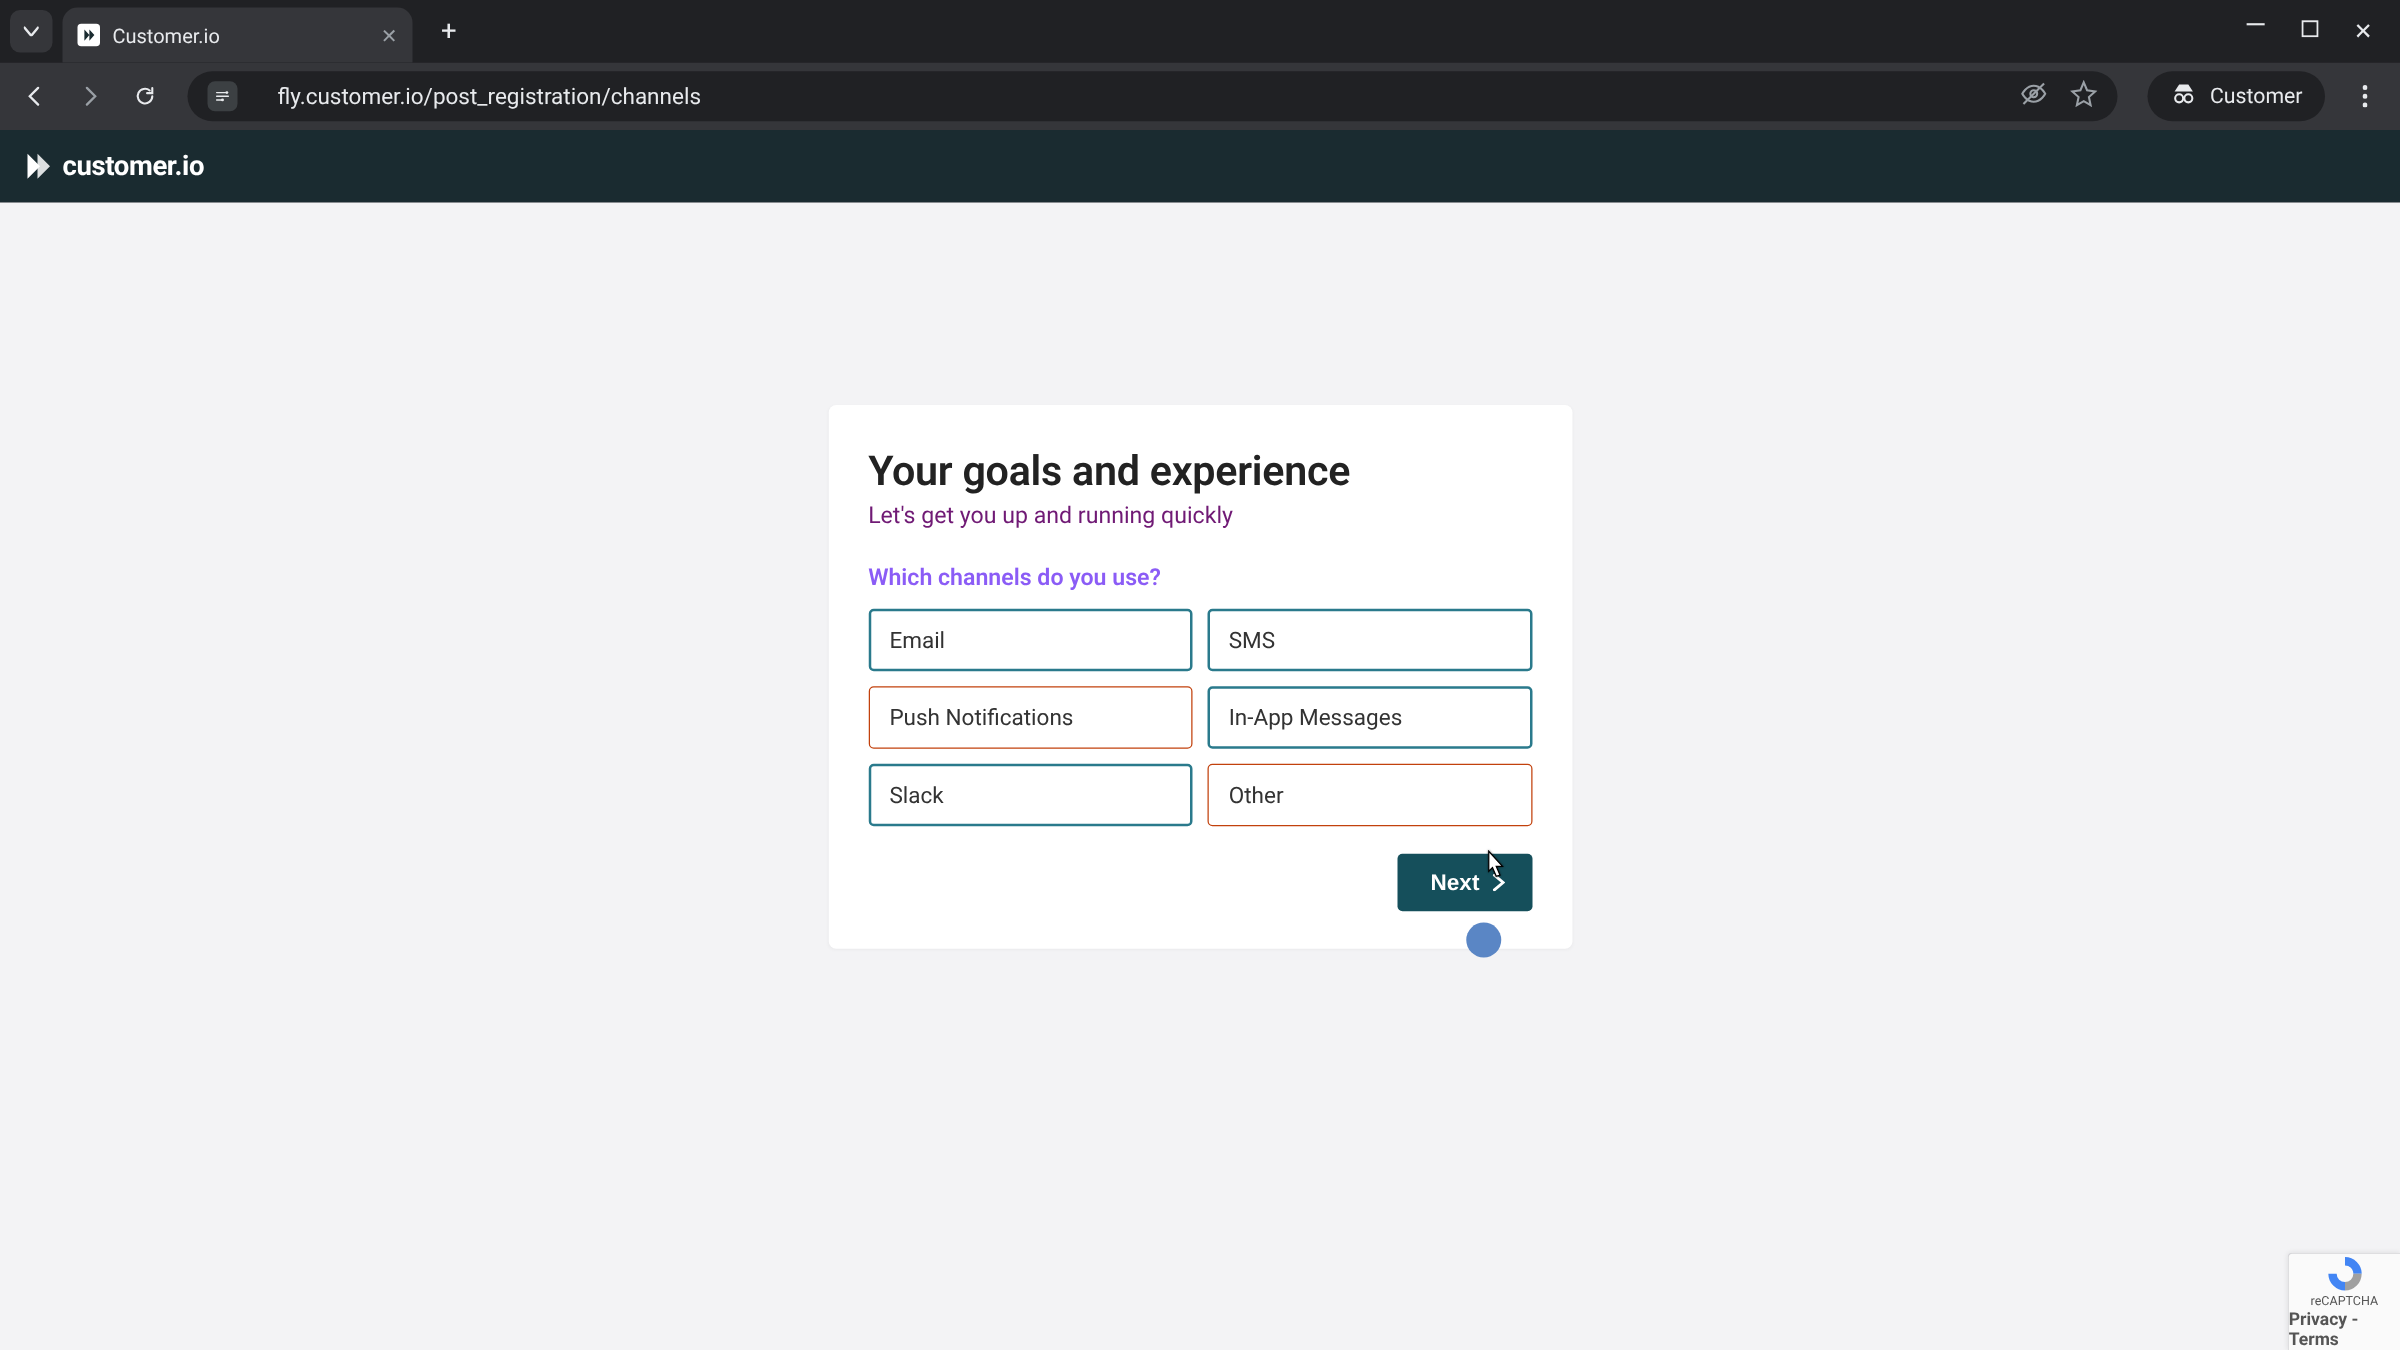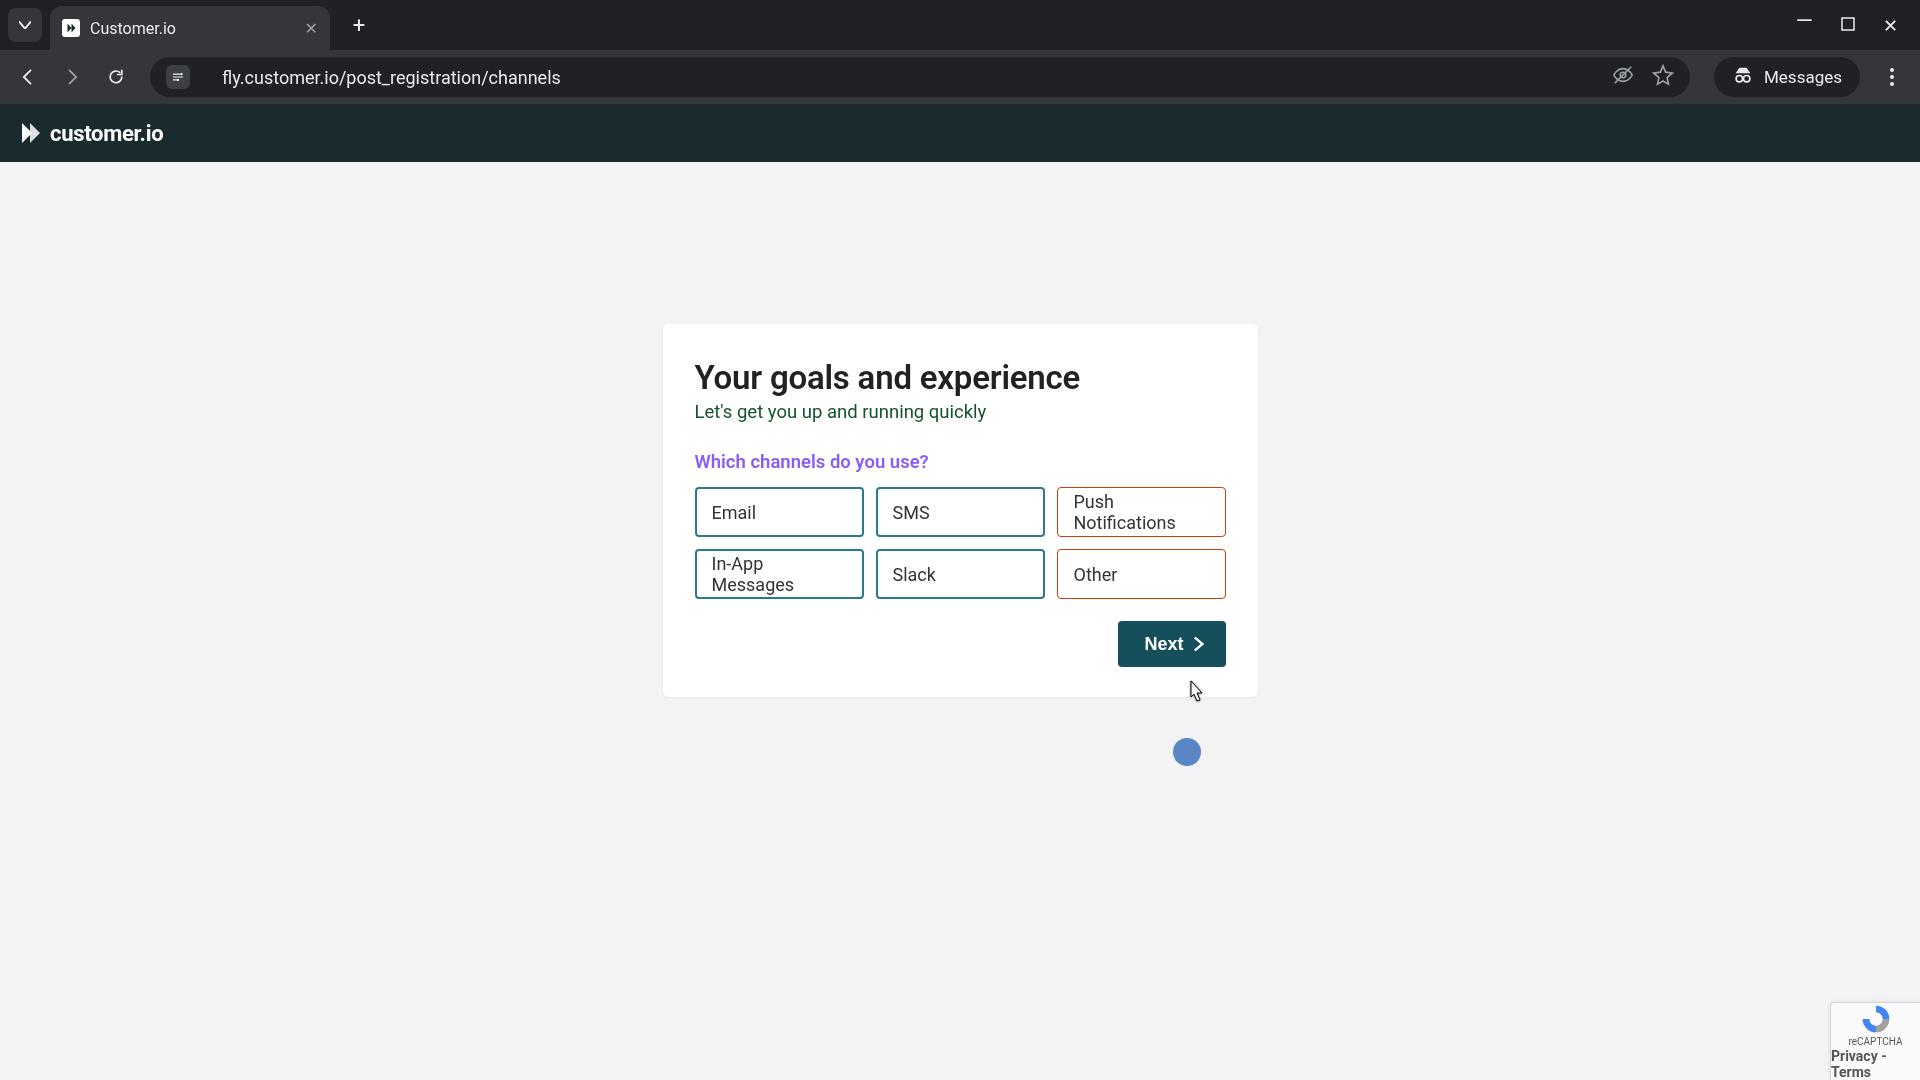--- a/index.html
+++ b/index.html
@@ -29,23 +29,23 @@
 
   
   .app-header { height: 58px; background: #1a2b30; display: flex; align-items: center; padding: 0 18px; }
   .logo { display: flex; align-items: center; gap: 8px; color: #fff; font-weight: 700; font-size: 22px; letter-spacing: -0.3px; }
   .logo svg { width: 24px; height: 24px; }
 
   
   .page { background: #f3f3f5; height: calc(1080px - 50px - 54px - 58px); position: relative; display:flex; align-items:flex-start; justify-content:center; }
   .card { width: 595px; background: #fff; border-radius: 6px; box-shadow: 0 1px 3px rgba(0,0,0,0.04); margin-top: 162px; padding: 34px 32px 30px 32px; }
   .card h1 { font-size: 33px; font-weight: 600; color: #222; margin-bottom: 4px; letter-spacing: -0.2px; }
-  .card .sub { font-size: 18.5px; color: #14532d; margin-bottom: 28px; }
+  .card .sub { font-size: 18.5px; color: #701a75; margin-bottom: 28px; }
   .q { font-size: 18.5px; font-weight: 600; color: #8b5cf6; margin-bottom: 14px; }
-  .grid { display: grid; grid-template-columns: 1fr 1fr 1fr; gap: 12px 12px; }
+  .grid { display: grid; grid-template-columns: 1fr 1fr; gap: 12px 12px; }
   .opt { height: 50px; border: 1px solid #c2410c; border-radius: 4px; display: flex; align-items: center; padding: 0 16px; font-size: 18px; color: #333; cursor: pointer; background:#fff; }
   .opt.selected { border: 2px solid #2a7a8c; padding: 0 15px; }
   .actions { display: flex; justify-content: flex-end; margin-top: 22px; }
   .next-btn { height: 46px; background: #154f5b; color: #fff; border: none; border-radius: 4px; padding: 0 22px 0 26px; font-size: 18px; font-weight: 600; display: flex; align-items: center; gap: 10px; cursor: pointer; }
   .next-btn svg { width: 10px; height: 14px; }
   .blue-dot { position: absolute; width: 28px; height: 28px; background: #5a86c5; border-radius: 50%; left: 1173px; top: 576px; }
 
   
   .recaptcha { position: absolute; right: 0; bottom: 0; width: 90px; height: 78px; background: #fafafa; border: 1px solid #d6d6d9; border-right:none; border-bottom:none; border-radius: 4px 0 0 0; box-shadow: 0 0 4px rgba(0,0,0,0.08); display:flex; flex-direction:column; align-items:center; justify-content:center; gap:1px; }
   .recaptcha .rc-logo { width: 40px; height: 40px; }
@@ -128,21 +128,21 @@
   </div>
   <div class="incognito-pill">
     <span>
       <svg width="22" height="22" viewBox="0 0 24 24">
           <path d="M4 10 L8 4 H16 L20 10 H4 Z" fill="#e8eaed"></path>
           <circle cx="8" cy="16" r="3.5" fill="none" stroke="#e8eaed" stroke-width="1.8"></circle>
           <circle cx="16" cy="16" r="3.5" fill="none" stroke="#e8eaed" stroke-width="1.8"></circle>
           <line x1="11.5" y1="16" x2="12.5" y2="16" stroke="#e8eaed" stroke-width="1.8"></line>
         </svg>
     </span>
-    <span>Messages</span>
+    <span>Customer</span>
   </div>
   <div class="kebab">
     <svg width="4" height="18" viewBox="0 0 4 18">
         <circle cx="2" cy="2" r="2" fill="currentColor"></circle>
         <circle cx="2" cy="9" r="2" fill="currentColor"></circle>
         <circle cx="2" cy="16" r="2" fill="currentColor"></circle>
       </svg>
   </div>
 </div>
 

